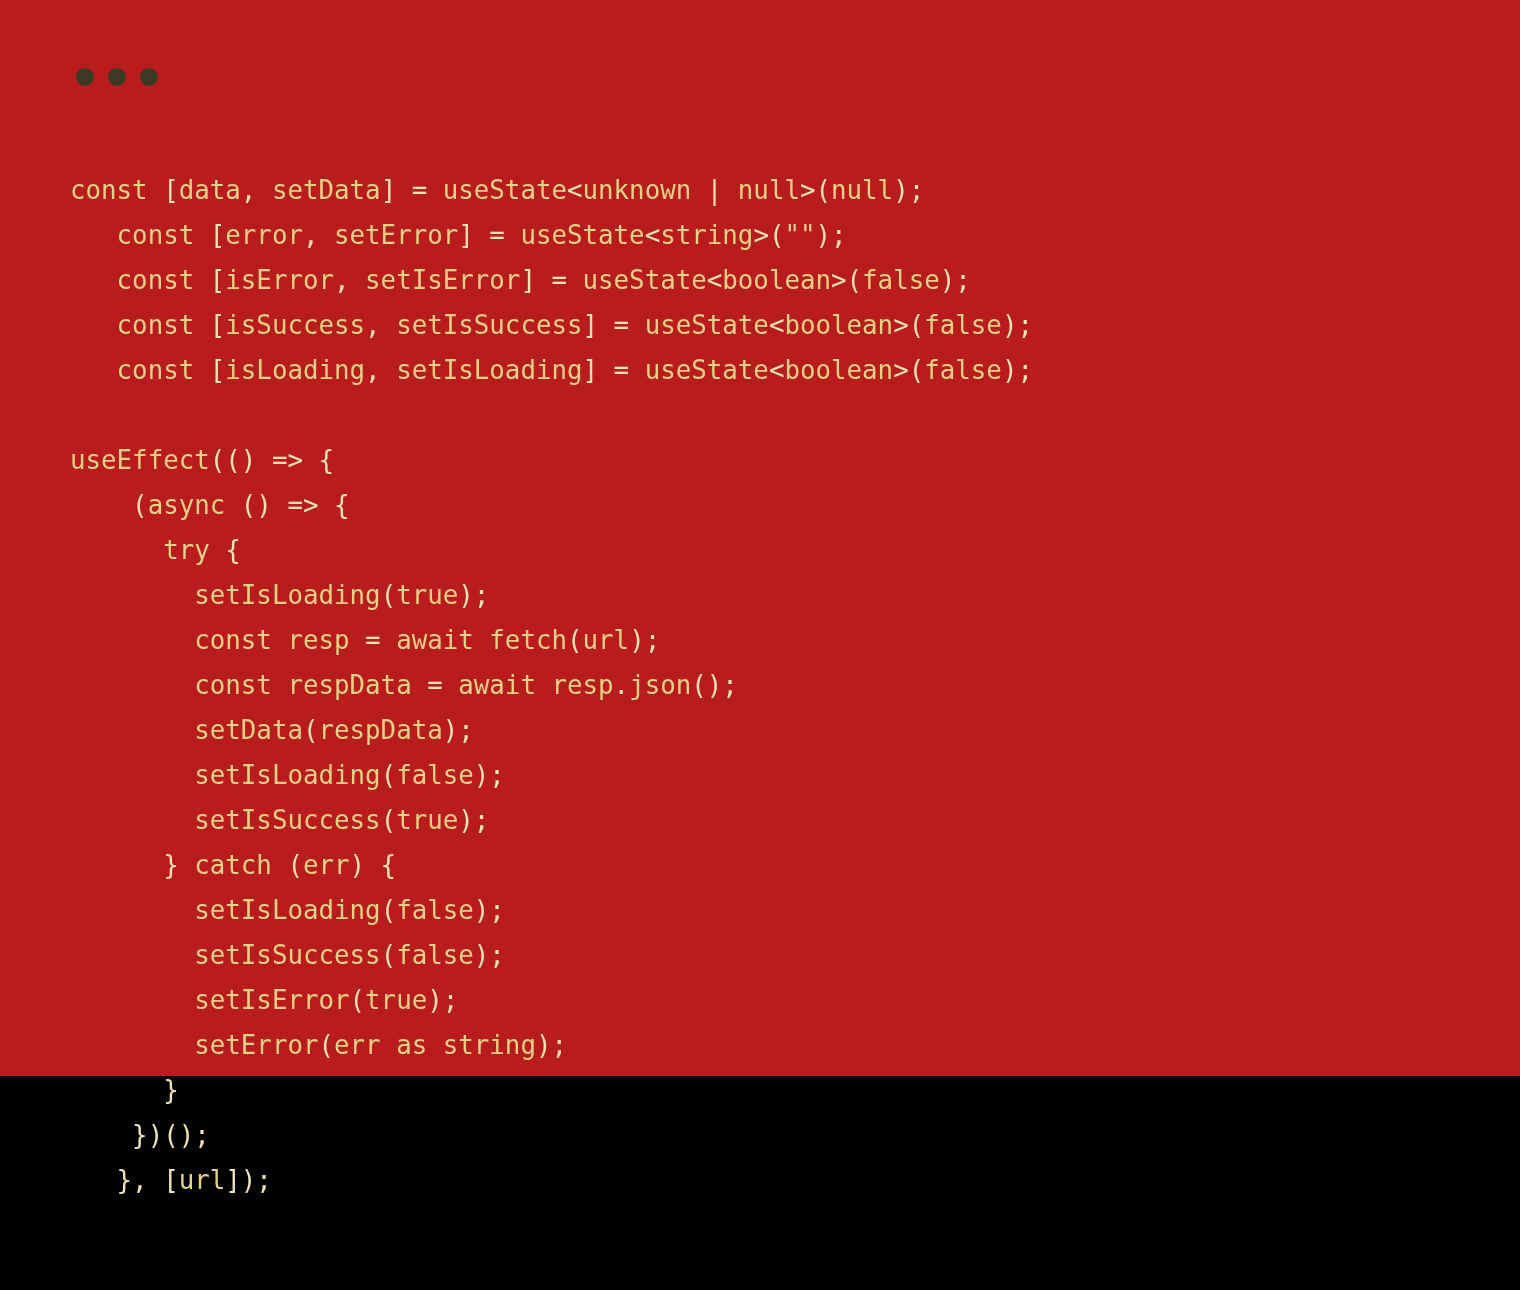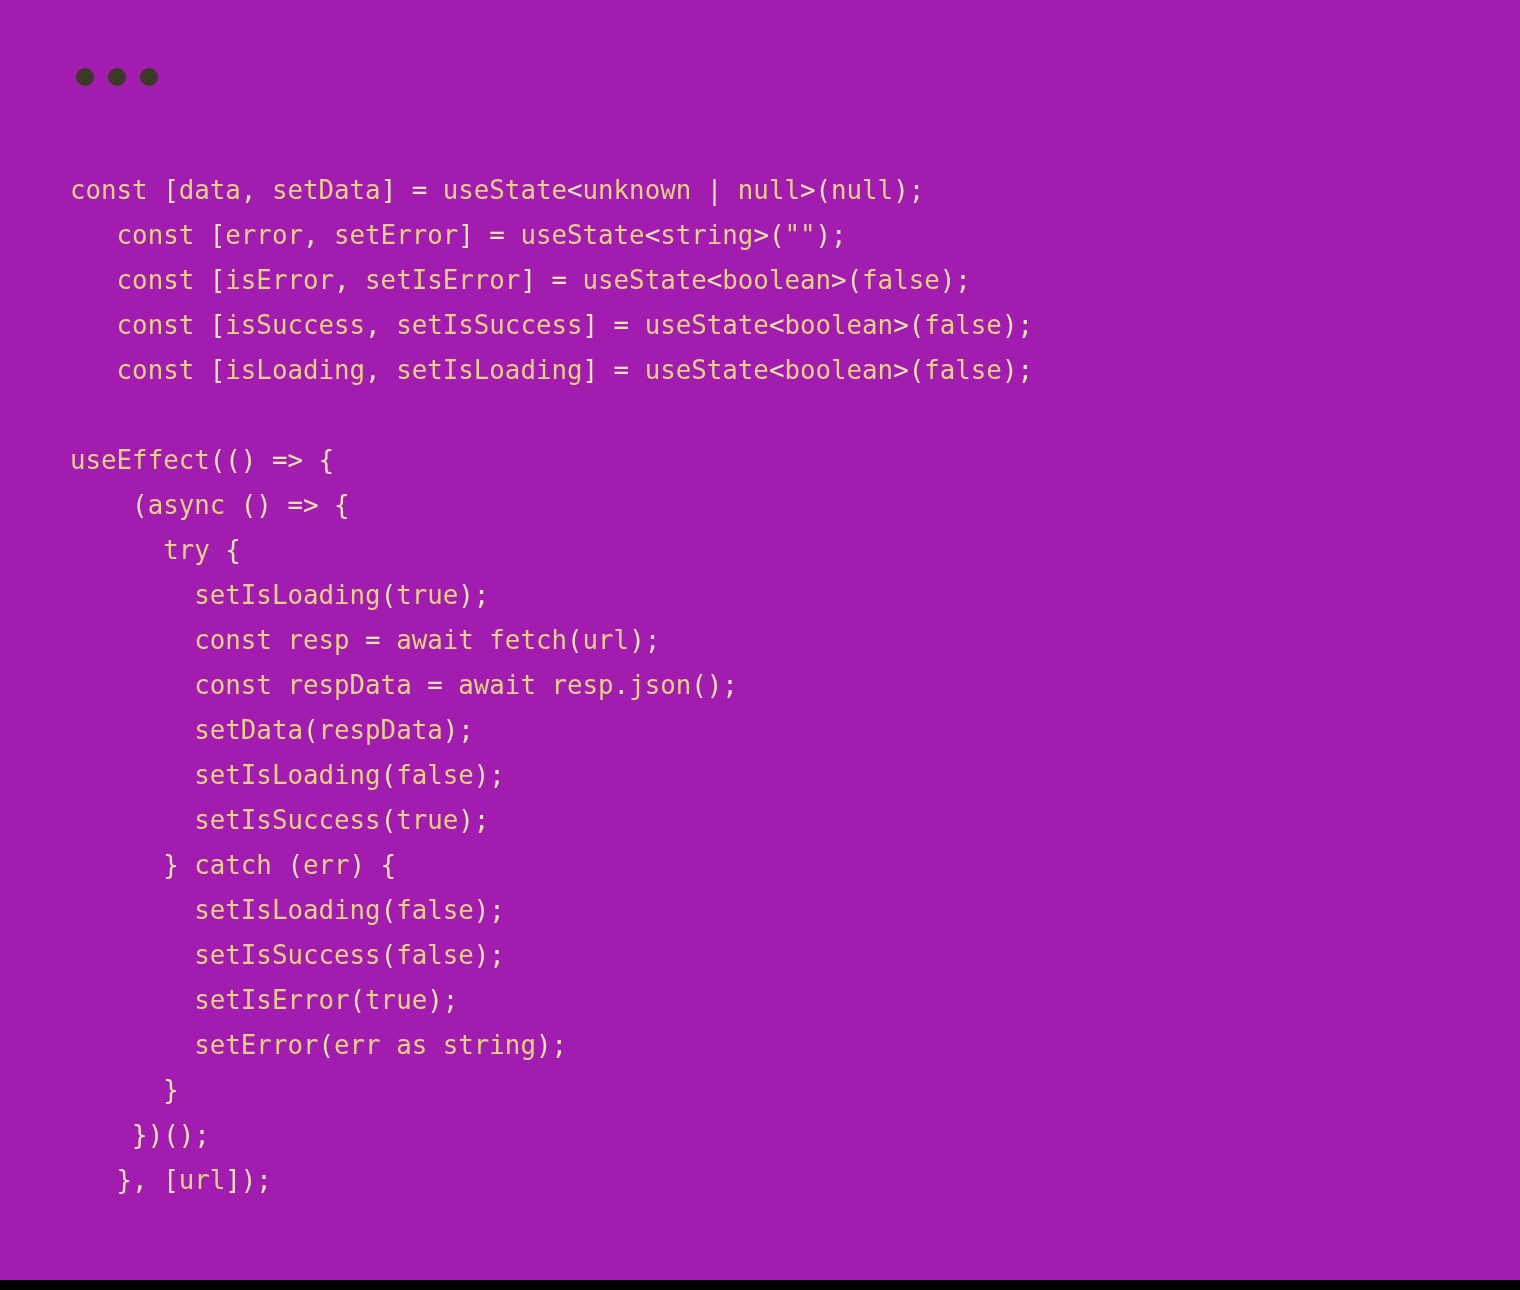--- a/index.html
+++ b/index.html
@@ -6,22 +6,22 @@
     margin: 0;
     padding: 0;
     background: #000000;
     width: 1520px;
     height: 1290px;
     overflow: hidden;
   }
   .frame {
     position: relative;
     width: 1520px;
-    height: 1280px;
-    background: #a21caf;
+    height: 1076px;
+    background: #b91c1c;
   }
   .dots {
     position: absolute;
     top: 68px;
     left: 76px;
     display: flex;
     gap: 14px;
   }
   .dot {
     width: 18px;

